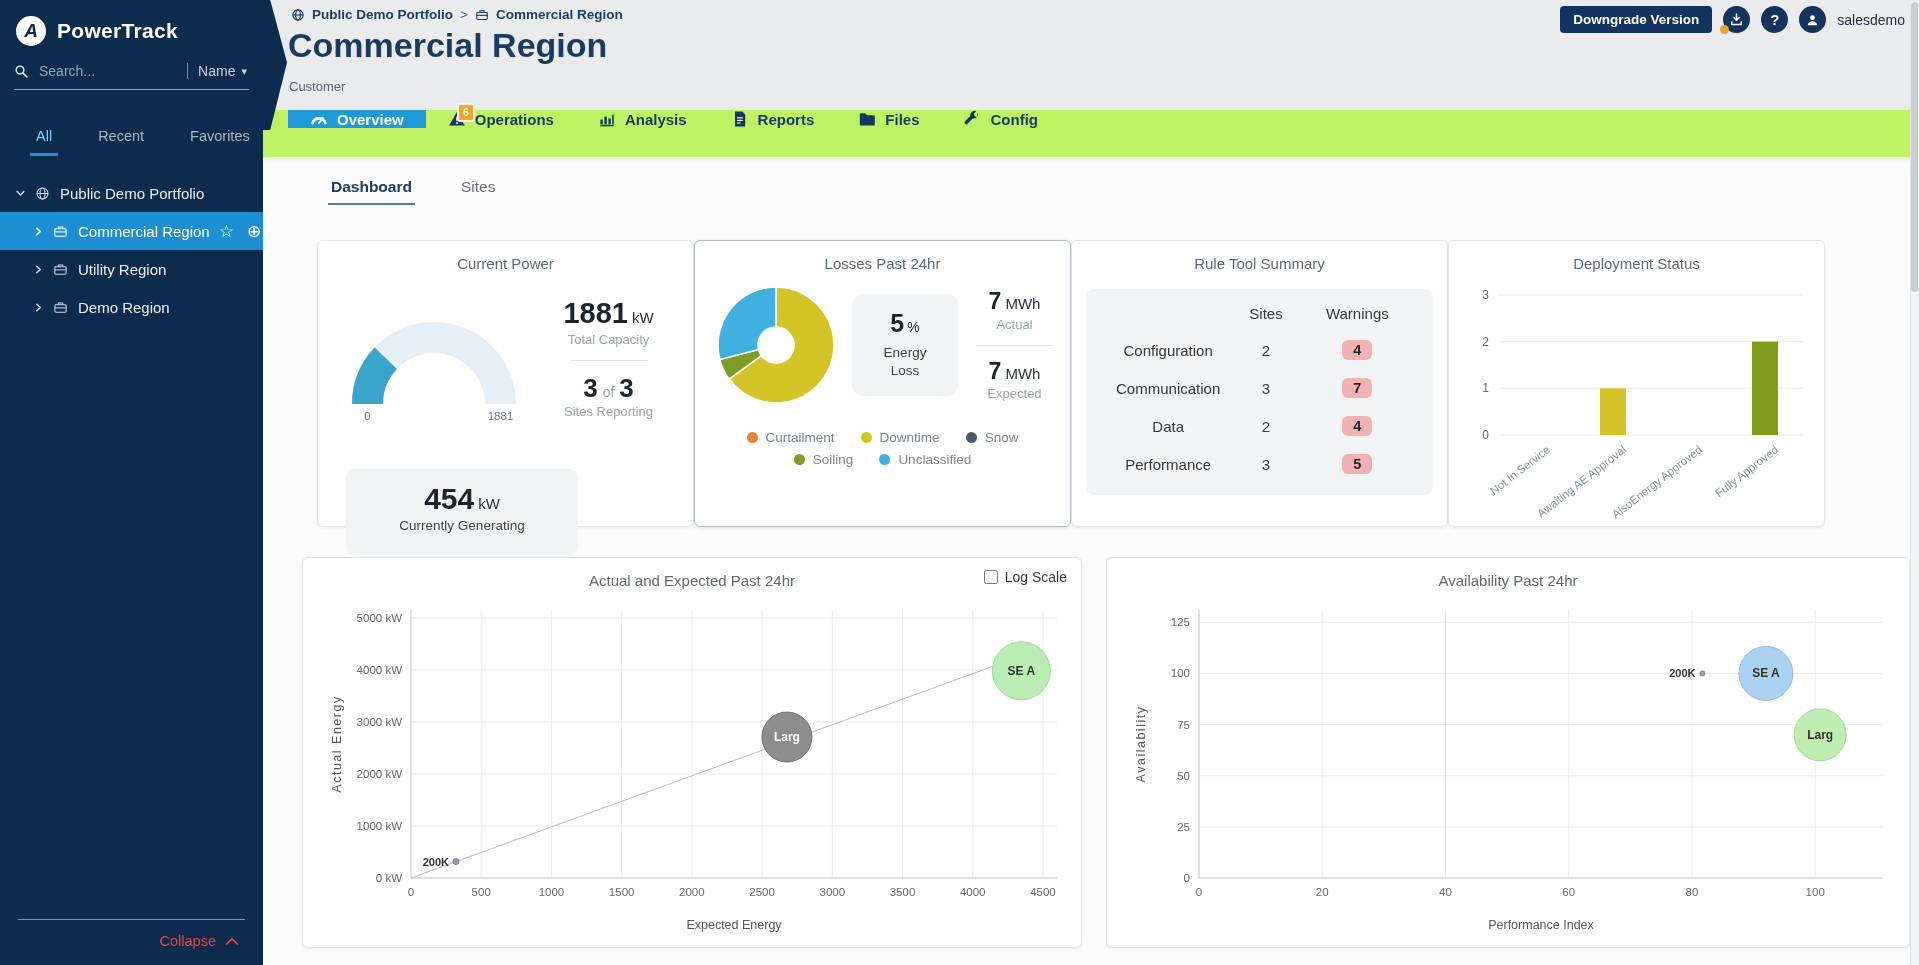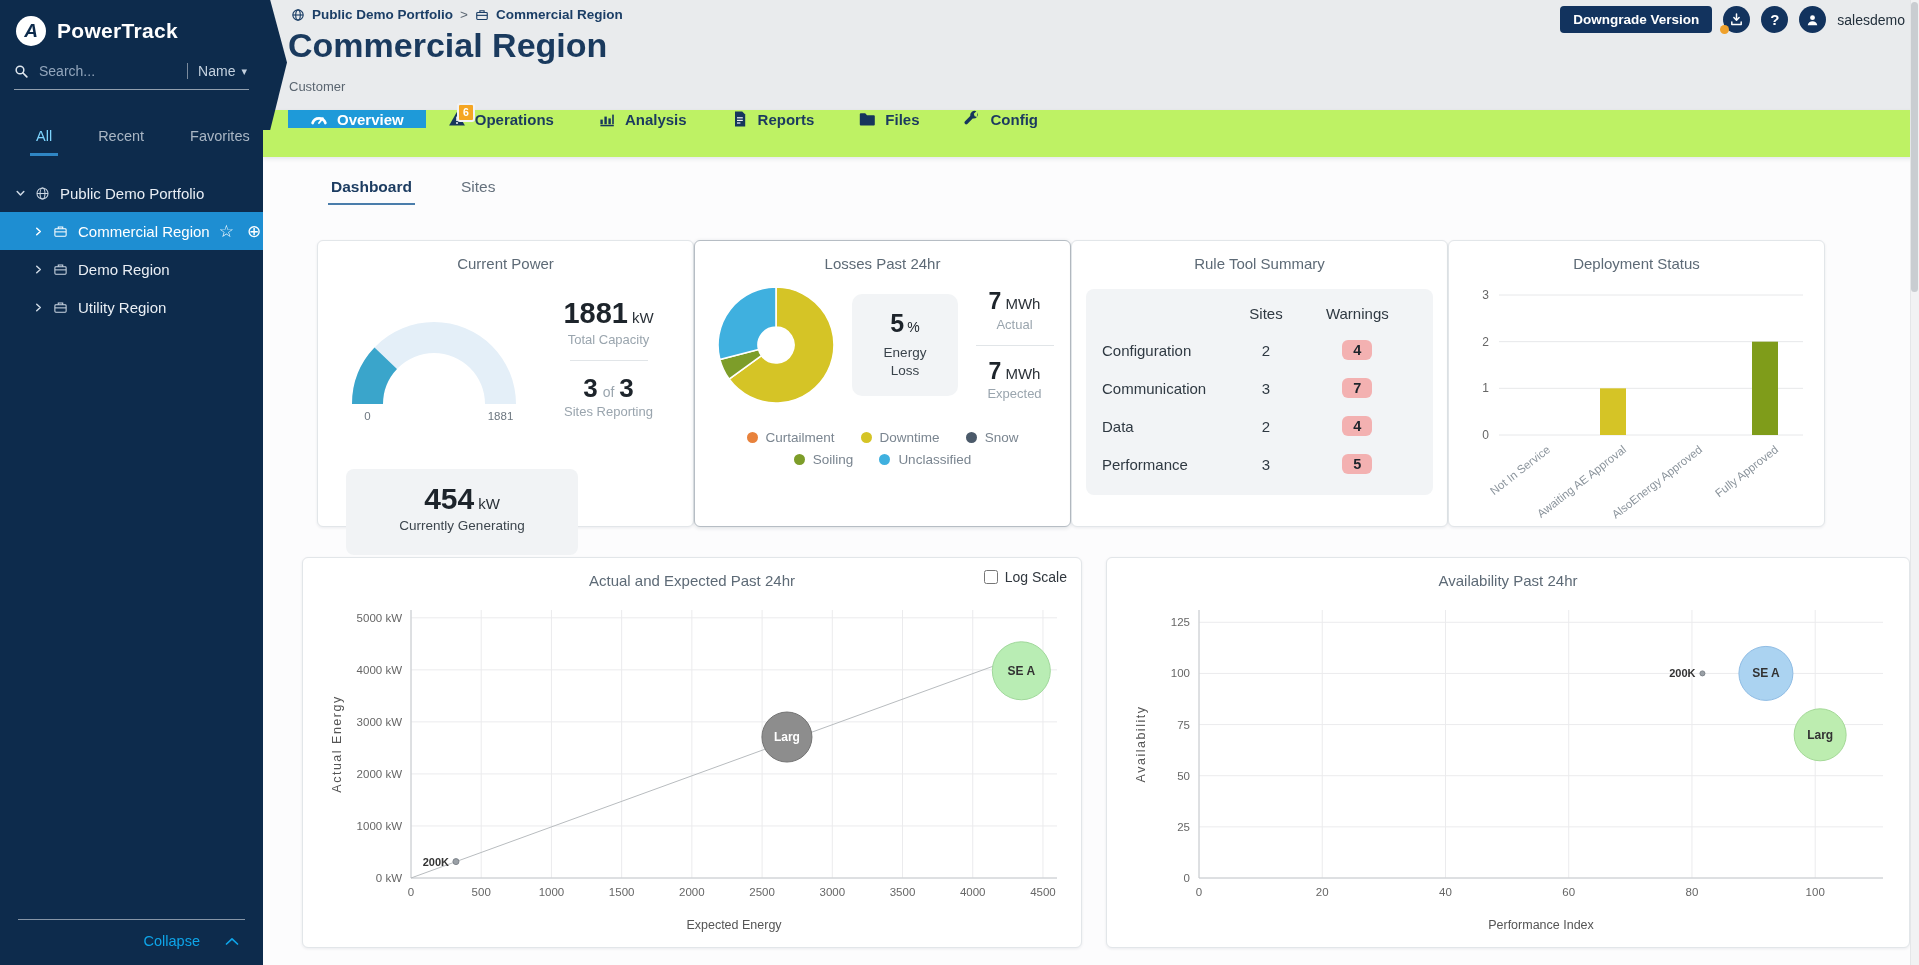--- a/index.html
+++ b/index.html
@@ -32,21 +32,21 @@
   .tree-row.root{padding-left:15px;font-weight:500;}
   .tree-row.child{padding-left:33px;}
   .tree-row .chev{color:#cdd8e4;margin-right:9px;}
   .tree-row .ticon{color:#cdd8e4;margin-right:10px;}
   .tree-row.selected{background:#1e8ed2;color:#fff;}
   .tree-row.selected .chev,.tree-row.selected .ticon{color:#fff;}
   .star-glyph{font-size:17px;margin-left:9px;color:#fff;line-height:1;}
   .plus-glyph{font-size:17px;margin-left:13px;color:#fff;line-height:1;}
   .collapse-row{position:absolute;left:0;right:0;bottom:0;padding:11px 18px 15px 18px;}
   .collapse-inner{border-top:1px solid rgba(255,255,255,.5);padding-top:12px;display:flex;justify-content:flex-end;}
-  .collapse-btn{display:flex;align-items:center;gap:25px;background:none;border:none;color:#0ea5e9;font-size:14.5px;
+  .collapse-btn{display:flex;align-items:center;gap:9px;background:none;border:none;color:#ef4444;font-size:14.5px;
                 font-family:"Liberation Sans",sans-serif;cursor:pointer;}
   
   #topbar{position:absolute;left:263px;top:0;right:0;height:110px;background:#e9ebed;}
   .notch{position:absolute;left:0;top:0;width:24px;height:130px;background:#0d2b4c;z-index:5;
          clip-path:polygon(0 0,30% 0,100% 48%,30% 100%,0 100%);}
   .breadcrumb{position:absolute;left:28px;top:7px;display:flex;align-items:center;gap:7px;font-size:13.5px;
               font-weight:600;color:#1b3e66;}
   .breadcrumb svg{color:#1b3e66;}
   .crumb{color:#1b3e66;text-decoration:none;cursor:pointer;}
   .crumb-sep{color:#5d6874;font-weight:400;}
@@ -109,21 +109,21 @@
   .legend{margin-top:24px;display:flex;flex-direction:column;gap:7px;align-items:center;}
   .legend-row{display:flex;gap:26px;justify-content:center;}
   .legend-item{display:flex;align-items:center;gap:8px;font-size:13.5px;color:#7a8590;cursor:pointer;}
   .legend-dot{width:11px;height:11px;border-radius:50%;flex:0 0 auto;}
   
   .rule-box{margin:17px 14px 0 14px;background:#f2f4f6;border-radius:8px;padding:8px 16px 12px 16px;}
   .rule-table{width:100%;border-spacing:0;font-size:15px;color:#2f3942;}
   .rule-table th{font-weight:400;padding:8px 0 9px 0;text-align:center;}
   .rule-table th:first-child{text-align:left;width:42%;}
   .rule-table td{padding:9px 0;text-align:center;}
-  .rule-table td:first-child{text-align:left;}
+  .rule-table td:first-child{text-align:center;}
   .warn-badge{display:inline-block;background:#f3b1b1;color:#1d242b;border-radius:6px;padding:2px 11px;
               font-size:14.5px;font-weight:600;}
   
   .chart-host{position:absolute;}
   #gauge-host{left:0;top:20px;width:208px;height:130px;}
   #donut-host{width:122px;height:122px;flex:0 0 auto;}
   #bars-host{left:12px;top:40px;width:352px;height:238px;}
   .card.wide-l{width:780px;height:391px;}
   .card.wide-r{width:804px;height:391px;}
   .logscale{position:absolute;right:14px;top:11px;display:flex;align-items:center;gap:7px;font-size:14px;color:#30373e;}
@@ -188,32 +188,32 @@
       </div>
       <div class="tree-row child">
         <svg class="chev" width="11" height="11" viewBox="0 0 10 10">
             <polyline points="3.4,2 6.6,5 3.4,8" fill="none" stroke="currentColor" stroke-width="1.4" stroke-linecap="round" stroke-linejoin="round"></polyline>
           </svg>
         <svg class="ticon" width="15" height="15" viewBox="0 0 16 16">
             <rect x="2" y="5.1" width="12" height="8" rx="1" fill="none" stroke="currentColor" stroke-width="1.1"></rect>
             <path d="M5.6 5V3.2h4.8V5" fill="none" stroke="currentColor" stroke-width="1.1"></path>
             <line x1="2" y1="8.4" x2="14" y2="8.4" stroke="currentColor" stroke-width="1.1"></line>
           </svg>
-        <span>Demo Region</span>
+        <span>Utility Region</span>
       </div>
       <div class="tree-row child">
         <svg class="chev" width="11" height="11" viewBox="0 0 10 10">
             <polyline points="3.4,2 6.6,5 3.4,8" fill="none" stroke="currentColor" stroke-width="1.4" stroke-linecap="round" stroke-linejoin="round"></polyline>
           </svg>
         <svg class="ticon" width="15" height="15" viewBox="0 0 16 16">
             <rect x="2" y="5.1" width="12" height="8" rx="1" fill="none" stroke="currentColor" stroke-width="1.1"></rect>
             <path d="M5.6 5V3.2h4.8V5" fill="none" stroke="currentColor" stroke-width="1.1"></path>
             <line x1="2" y1="8.4" x2="14" y2="8.4" stroke="currentColor" stroke-width="1.1"></line>
           </svg>
-        <span>Utility Region</span>
+        <span>Demo Region</span>
       </div>
     </div>
     <div class="collapse-row">
       <div class="collapse-inner">
         <button class="collapse-btn">
           <span>Collapse</span>
           <svg width="14" height="9" viewBox="0 0 14 9">
               <polyline points="1.5,7 7,1.8 12.5,7" fill="none" stroke="currentColor" stroke-width="1.7" stroke-linecap="round" stroke-linejoin="round"></polyline>
             </svg>
         </button>

